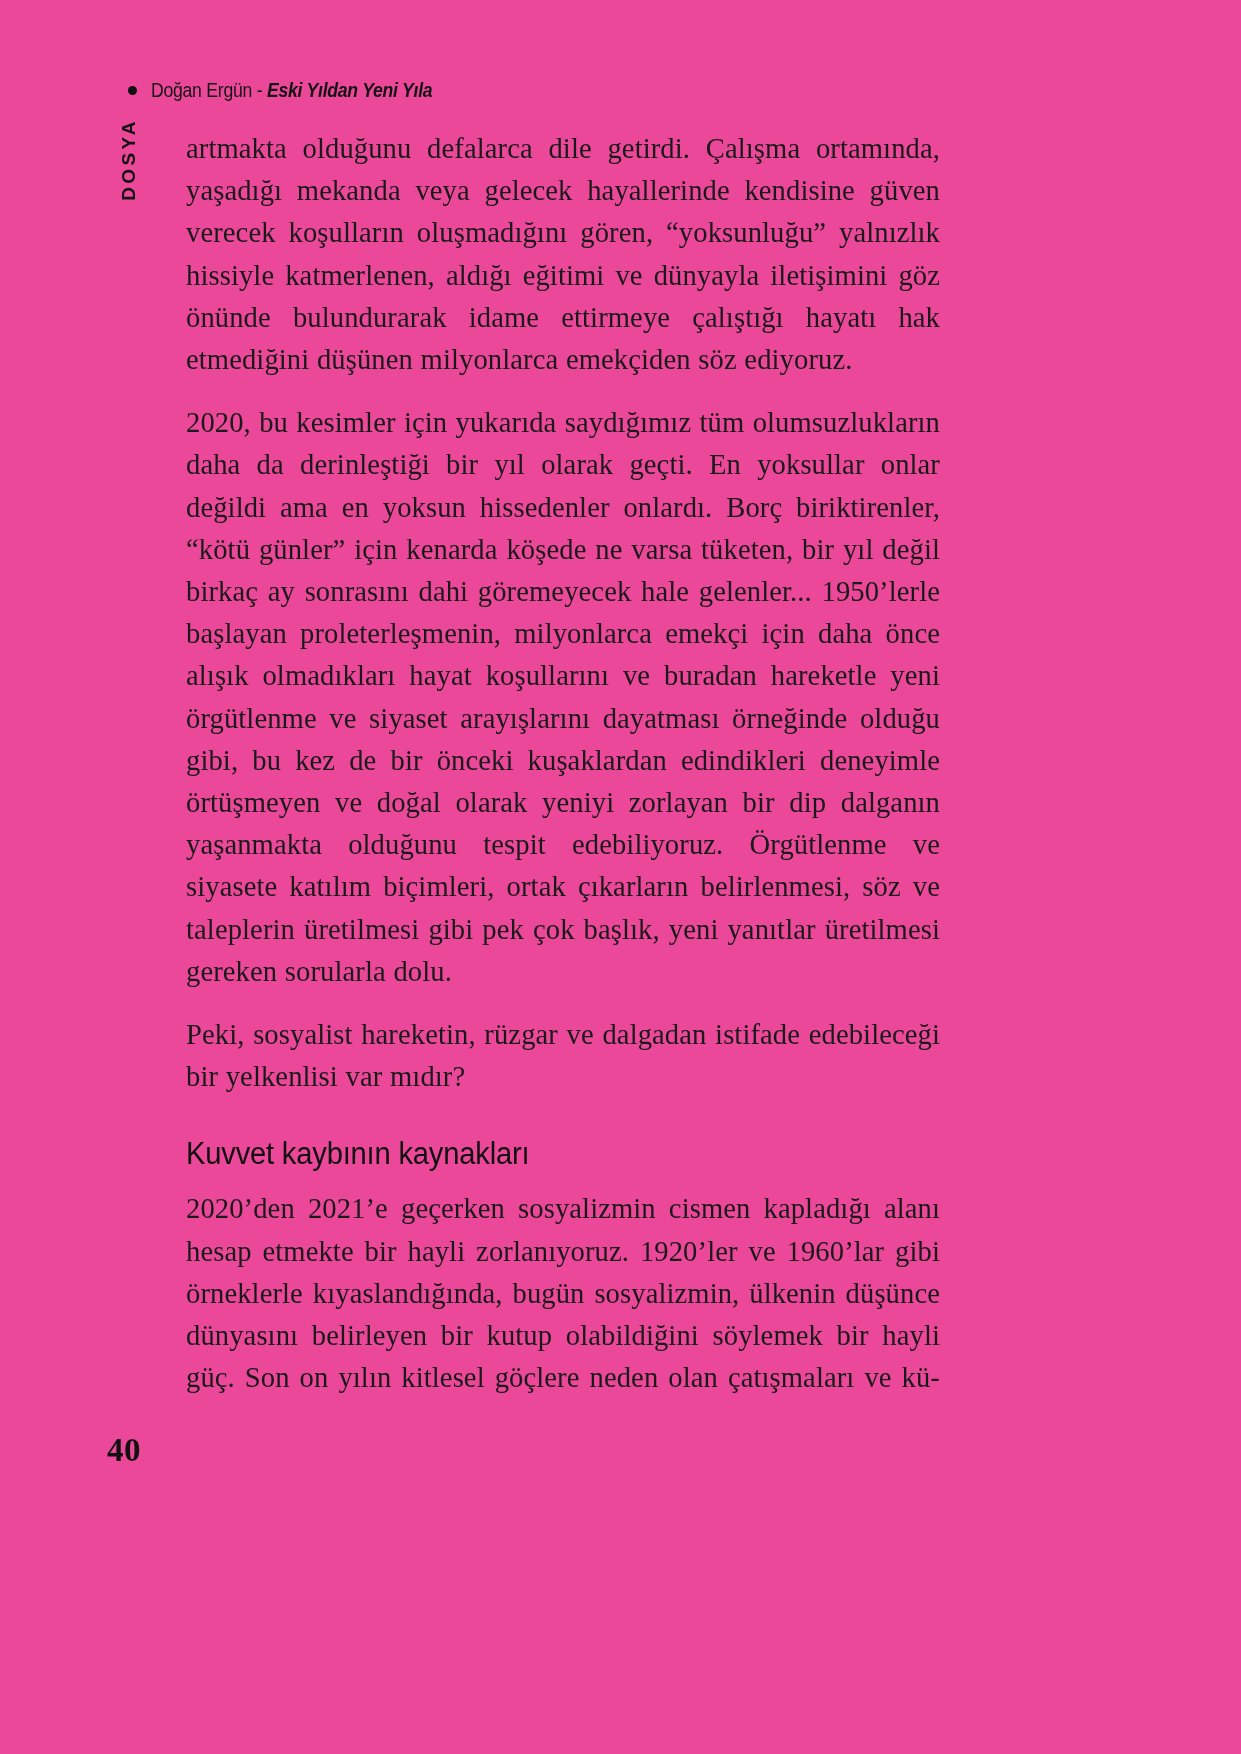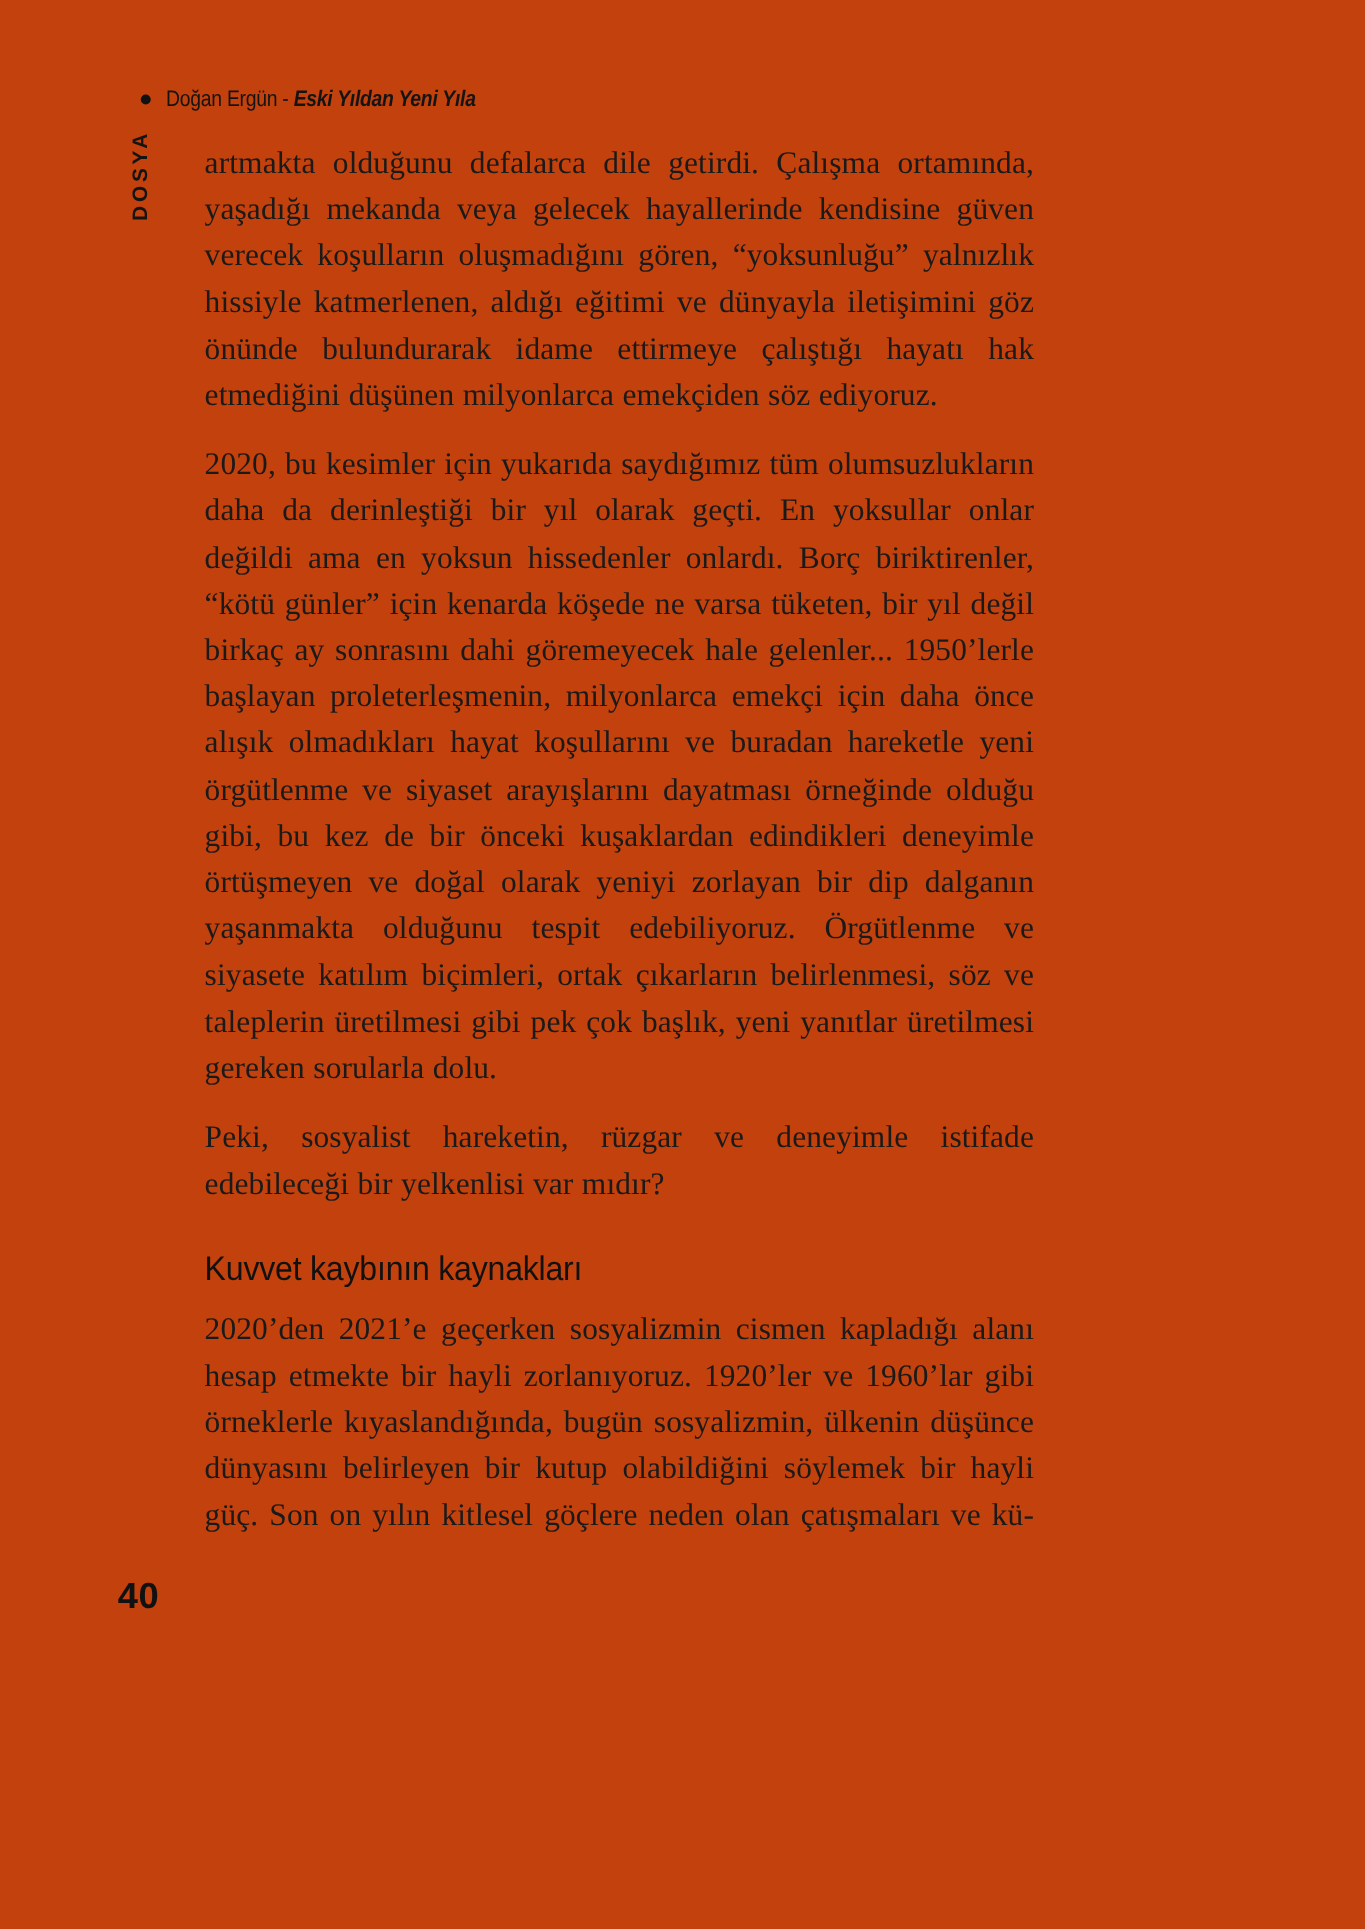--- a/index.html
+++ b/index.html
@@ -12,21 +12,21 @@
     height: 1754px;
     position: relative;
     font-family: "Liberation Serif", serif;
     color: #1a1a1a;
     overflow: hidden;
   }
 
   .page {
     position: absolute;
     inset: 0;
-    background: #c2410c;
+    background: #ec4899;
   }
 
   
   .running-head {
     position: absolute;
     left: 128px;
     top: 78px;
     display: flex;
     align-items: center;
     gap: 14px;
@@ -108,21 +108,21 @@
     color: #111;
     transform: scaleX(0.94);
     transform-origin: left center;
   }
 
   
   .folio {
     position: absolute;
     left: 107px;
     top: 1432px;
-    font-family: Liberation Sans, sans-serif;
+    font-family: Liberation Serif, serif;
     font-weight: 700;
     font-size: 33px;
     color: #111;
     letter-spacing: 0.5px;
   }
 </style>
 </head>
 <body>
 
 <div class="page">
@@ -134,21 +134,21 @@
     </span>
   </div>
 
   <div class="section-tab">
     <span>DOSYA</span>
   </div>
 
   <div class="column">
     <p class="body">artmakta olduğunu defalarca dile getirdi. Çalışma ortamında, yaşadığı mekanda veya gelecek hayallerinde kendisine güven verecek koşulların oluşmadığını gören, “yoksunluğu” yalnızlık hissiyle katmerlenen, aldığı eğitimi ve dünyayla iletişimini göz önünde bulundurarak idame ettirmeye çalıştığı hayatı hak etmediğini düşünen milyonlarca emekçiden söz ediyoruz.</p>
     <p class="body">2020, bu kesimler için yukarıda saydığımız tüm olumsuzlukların daha da derinleştiği bir yıl olarak geçti. En yoksullar onlar değildi ama en yoksun hissedenler onlardı. Borç biriktirenler, “kötü günler” için kenarda köşede ne varsa tüketen, bir yıl değil birkaç ay sonrasını dahi göremeyecek hale gelenler... 1950’lerle başlayan proleterleşmenin, milyonlarca emekçi için daha önce alışık olmadıkları hayat koşullarını ve buradan hareketle yeni örgütlenme ve siyaset arayışlarını dayatması örneğinde olduğu gibi, bu kez de bir önceki kuşaklardan edindikleri deneyimle örtüşmeyen ve doğal olarak yeniyi zorlayan bir dip dalganın yaşanmakta olduğunu tespit edebiliyoruz. Örgütlenme ve siyasete katılım biçimleri, ortak çıkarların belirlenmesi, söz ve taleplerin üretilmesi gibi pek çok başlık, yeni yanıtlar üretilmesi gereken sorularla dolu.</p>
-    <p class="body">Peki, sosyalist hareketin, rüzgar ve deneyimle istifade edebileceği bir yelkenlisi var mıdır?</p>
+    <p class="body">Peki, sosyalist hareketin, rüzgar ve dalgadan istifade edebileceği bir yelkenlisi var mıdır?</p>
 
     <h2 class="section-title">Kuvvet kaybının kaynakları</h2>
 
     <p class="body lastline-long">2020’den 2021’e geçerken sosyalizmin cismen kapladığı alanı hesap etmekte bir hayli zorlanıyoruz. 1920’ler ve 1960’lar gibi örneklerle kıyaslandığında, bugün sosyalizmin, ülkenin düşünce dünyasını belirleyen bir kutup olabildiğini söylemek bir hayli güç. Son on yılın kitlesel göçlere neden olan çatışmaları ve kü-</p>
   </div>
 
   <div class="folio">40</div>
 
 </div>
 

